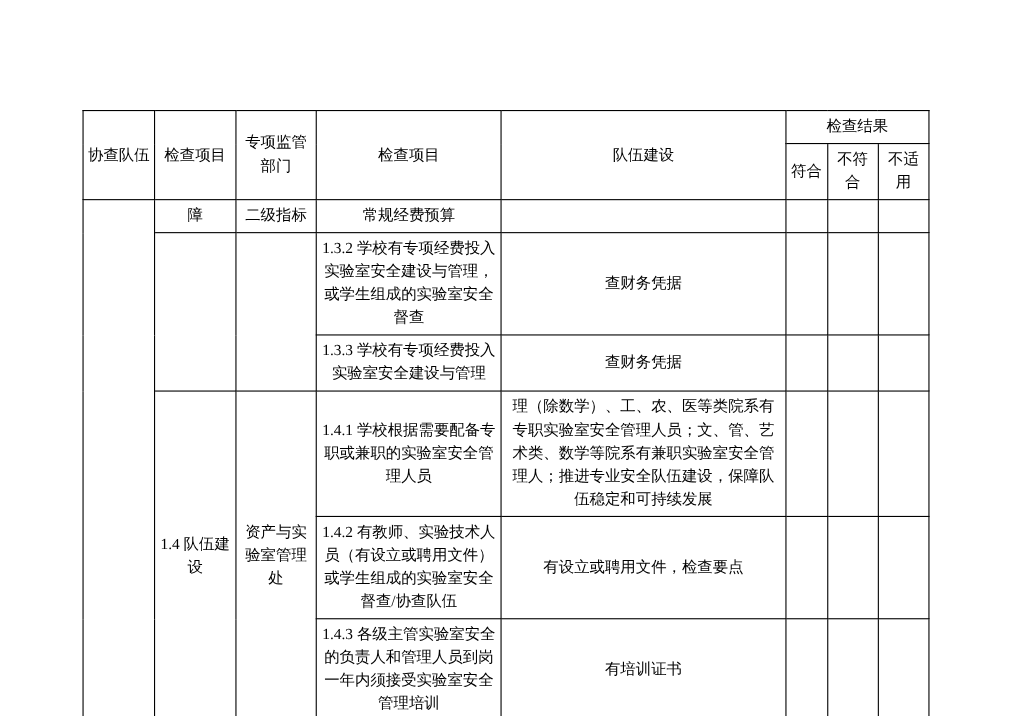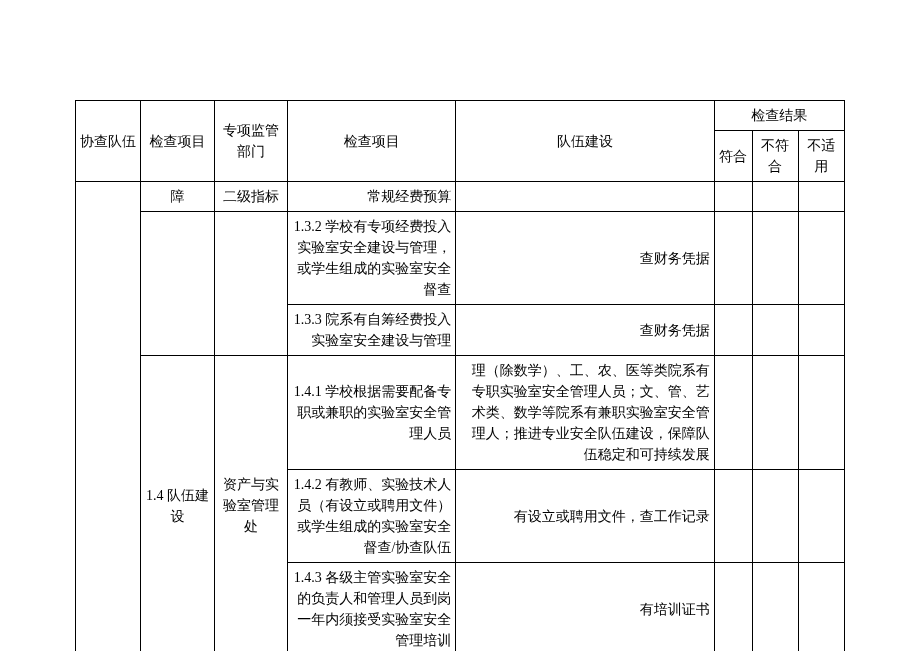--- a/index.html
+++ b/index.html
@@ -31,21 +31,21 @@
     }
     .col1 { width: 62px; }
     .col2 { width: 70px; }
     .col3 { width: 70px; }
     .col4 { width: 160px; }
     .col5 { width: 246px; }
     .col6 { width: 36px; }
     .col7 { width: 44px; }
     .col8 { width: 44px; }
     .center { text-align: center; }
-    .left { text-align: right; }
+    .left { text-align: center; }
   </style>
 </head>
 <body>
 
 <div class="wrap">
 <table>
   <colgroup>
     <col class="col1">
         <col class="col2">
         <col class="col3">
@@ -84,38 +84,38 @@
     <tr>
       <td rowspan="2" class="center"></td>
       <td rowspan="2" class="center"></td>
       <td class="left">1.3.2 学校有专项经费投入实验室安全建设与管理，或学生组成的实验室安全督查</td>
       <td class="left">查财务凭据</td>
       <td></td>
       <td></td>
       <td></td>
     </tr>
     <tr>
-      <td class="left">1.3.3 院系有自筹经费投入实验室安全建设与管理</td>
+      <td class="left">1.3.3 学校有专项经费投入实验室安全建设与管理</td>
       <td class="left">查财务凭据</td>
       <td></td>
       <td></td>
       <td></td>
     </tr>
     <tr>
       <td rowspan="3" class="center">1.4 队伍建设</td>
       <td rowspan="3" class="center">资产与实验室管理处</td>
       <td class="left">1.4.1 学校根据需要配备专职或兼职的实验室安全管理人员</td>
       <td class="left">理（除数学）、工、农、医等类院系有专职实验室安全管理人员；文、管、艺术类、数学等院系有兼职实验室安全管理人；推进专业安全队伍建设，保障队伍稳定和可持续发展</td>
       <td></td>
       <td></td>
       <td></td>
     </tr>
     <tr>
       <td class="left">1.4.2 有教师、实验技术人员（有设立或聘用文件）或学生组成的实验室安全督查/协查队伍</td>
-      <td class="left">有设立或聘用文件，查工作记录</td>
+      <td class="left">有设立或聘用文件，检查要点</td>
       <td></td>
       <td></td>
       <td></td>
     </tr>
     <tr>
       <td class="left">1.4.3 各级主管实验室安全的负责人和管理人员到岗一年内须接受实验室安全管理培训</td>
       <td class="left">有培训证书</td>
       <td></td>
       <td></td>
       <td></td>

